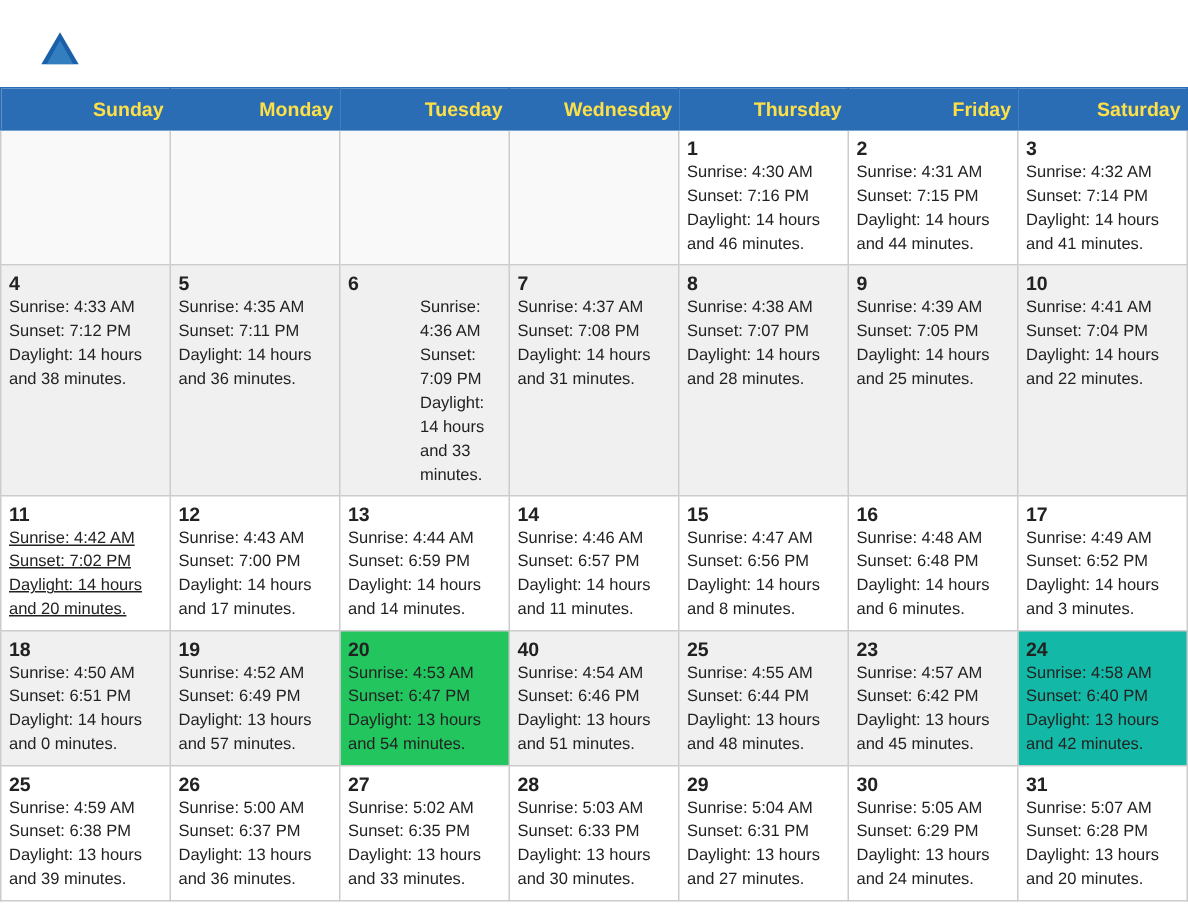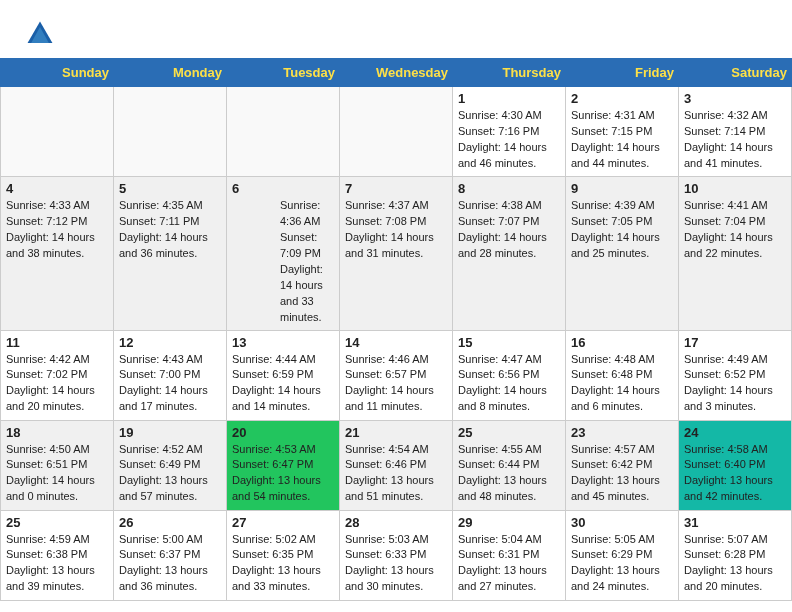--- a/index.html
+++ b/index.html
@@ -204,21 +204,21 @@
           <span class="day-num">10</span>
           <div class="day-info" style="white-space: pre-line;">Sunrise: 4:41 AM
 Sunset: 7:04 PM
 Daylight: 14 hours
 and 22 minutes.</div>
         </td>
       </tr>
       <tr class="week-row">
         <td>
           <span class="day-num">11</span>
-          <div class="day-info" style="white-space: pre-line;">Sunrise: 4:42 AM
+          <div class="day-info" style="white-space: pre-line; text-decoration: underline;">Sunrise: 4:42 AM
 Sunset: 7:02 PM
 Daylight: 14 hours
 and 20 minutes.</div>
         </td>
         <td>
           <span class="day-num">12</span>
           <div class="day-info" style="white-space: pre-line;">Sunrise: 4:43 AM
 Sunset: 7:00 PM
 Daylight: 14 hours
 and 17 minutes.</div>
@@ -275,21 +275,21 @@
 and 57 minutes.</div>
         </td>
         <td style="background: #22c55e;">
           <span class="day-num">20</span>
           <div class="day-info" style="white-space: pre-line;">Sunrise: 4:53 AM
 Sunset: 6:47 PM
 Daylight: 13 hours
 and 54 minutes.</div>
         </td>
         <td style="background: rgb(240, 240, 240);">
-          <span class="day-num">21</span>
+          <span class="day-num">40</span>
           <div class="day-info" style="white-space: pre-line;">Sunrise: 4:54 AM
 Sunset: 6:46 PM
 Daylight: 13 hours
 and 51 minutes.</div>
         </td>
         <td style="background: rgb(240, 240, 240);">
           <span class="day-num">25</span>
           <div class="day-info" style="white-space: pre-line;">Sunrise: 4:55 AM
 Sunset: 6:44 PM
 Daylight: 13 hours

